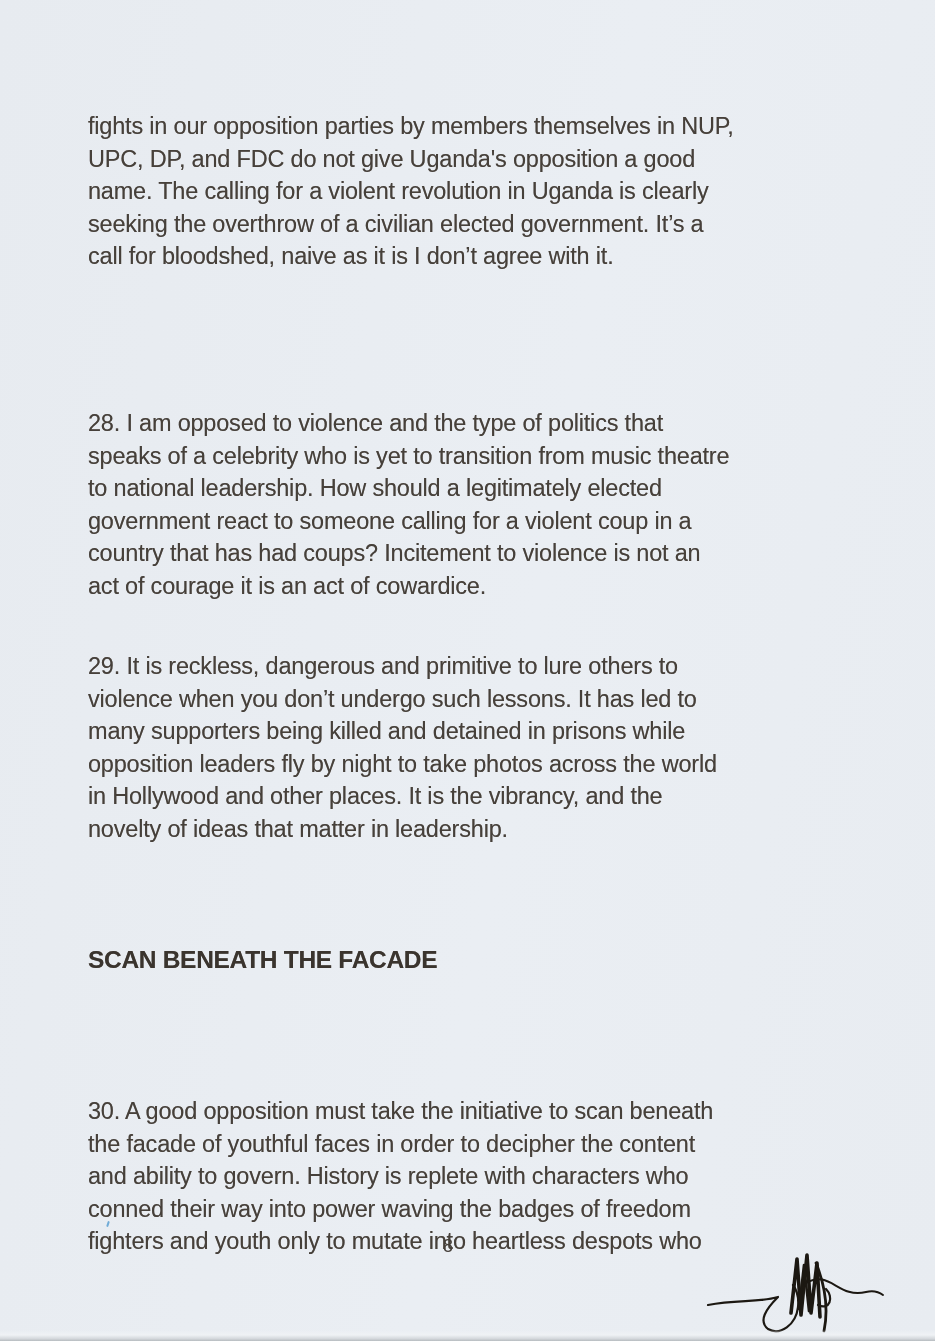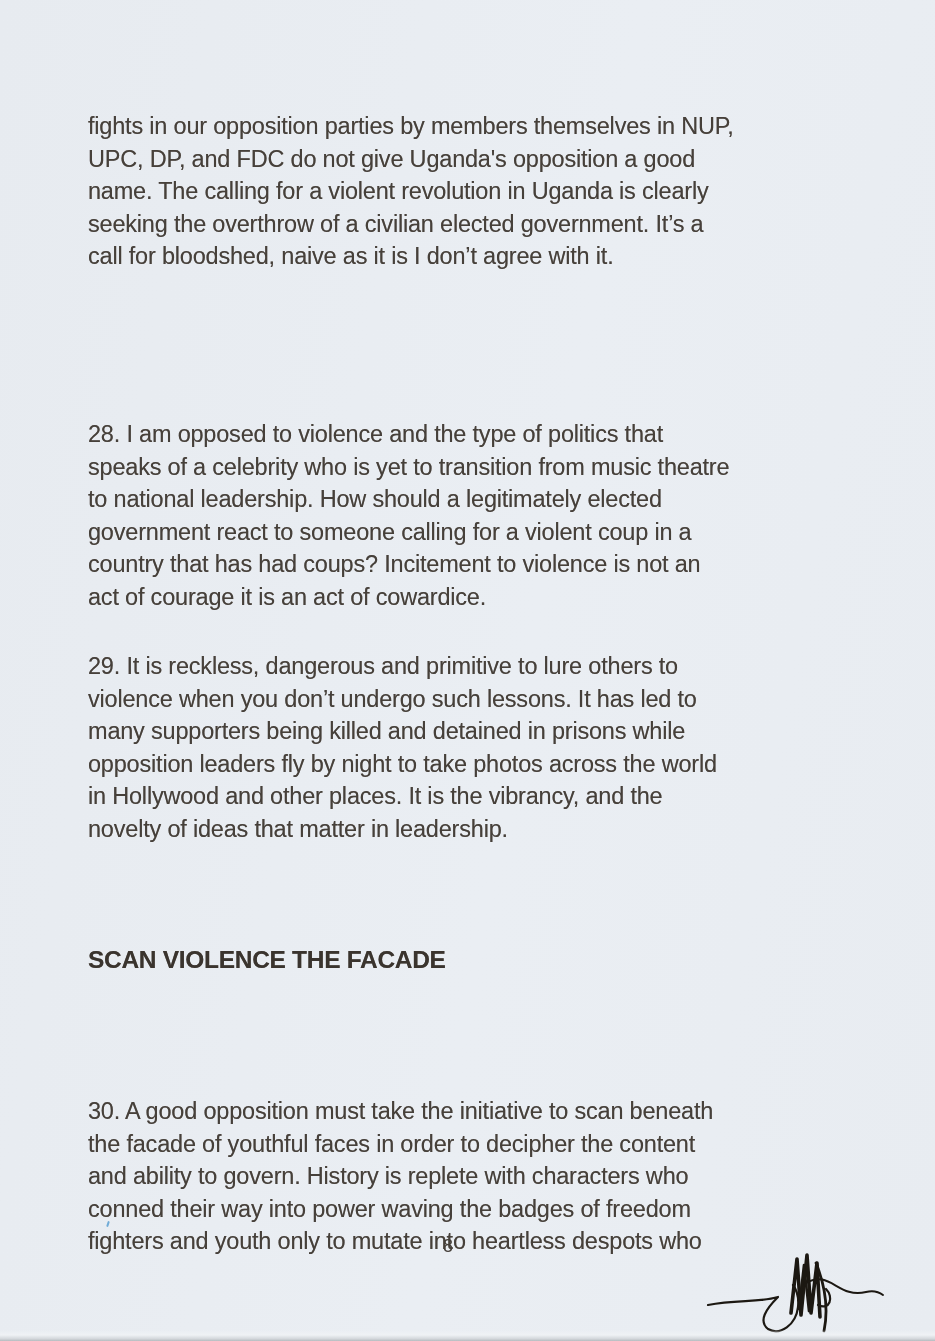--- a/index.html
+++ b/index.html
@@ -34,21 +34,21 @@
     margin: 0;
     font-size: 24.5px;
     font-weight: 700;
     letter-spacing: -0.3px;
     color: #3a342e;
     white-space: pre-line;
     text-shadow: 0 0 0.6px rgba(55, 45, 35, 0.55);
   }
   .para-intro   { top: 110px; }
   .heading-1    { top: 339px; }
-  .para-28      { top: 418px; }
+  .para-28      { top: 407px; }
   .para-29      { top: 650px; }
   .heading-2    { top: 946px; }
   .para-30      { top: 1095px; }
   .page-number {
     position: absolute;
     top: 1236px;
     left: 443px;
     font-size: 18px;
     color: #453f39;
   }
@@ -107,21 +107,21 @@
 country that has had coups? Incitement to violence is not an
 act of courage it is an act of cowardice.</p>
 
   <p class="body-para para-29">29. It is reckless, dangerous and primitive to lure others to
 violence when you don’t undergo such lessons. It has led to
 many supporters being killed and detained in prisons while
 opposition leaders fly by night to take photos across the world
 in Hollywood and other places. It is the vibrancy, and the
 novelty of ideas that matter in leadership.</p>
 
-  <h2 class="section-heading heading-2">SCAN VIOLENCE THE FACADE</h2>
+  <h2 class="section-heading heading-2">SCAN BENEATH THE FACADE</h2>
 
   <p class="body-para para-30">30. A good opposition must take the initiative to scan beneath
 the facade of youthful faces in order to decipher the content
 and ability to govern. History is replete with characters who
 conned their way into power waving the badges of freedom
 fighters and youth only to mutate into heartless despots who</p>
 
   <div class="page-number">8</div>
 
   <svg class="signature" viewBox="0 0 235 101" aria-hidden="true">

